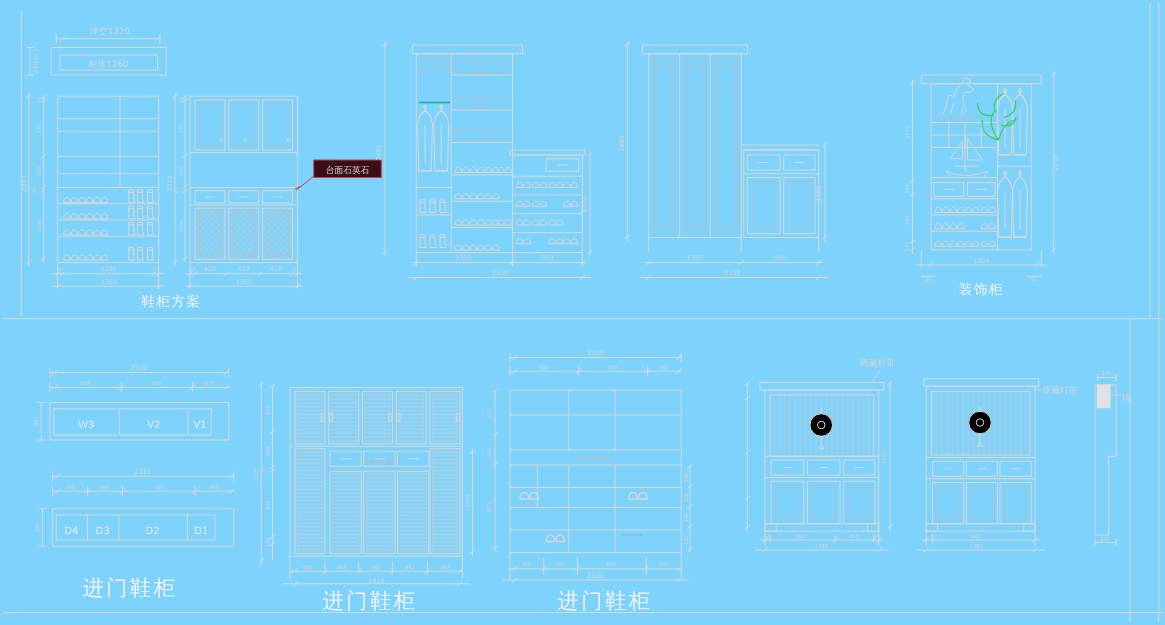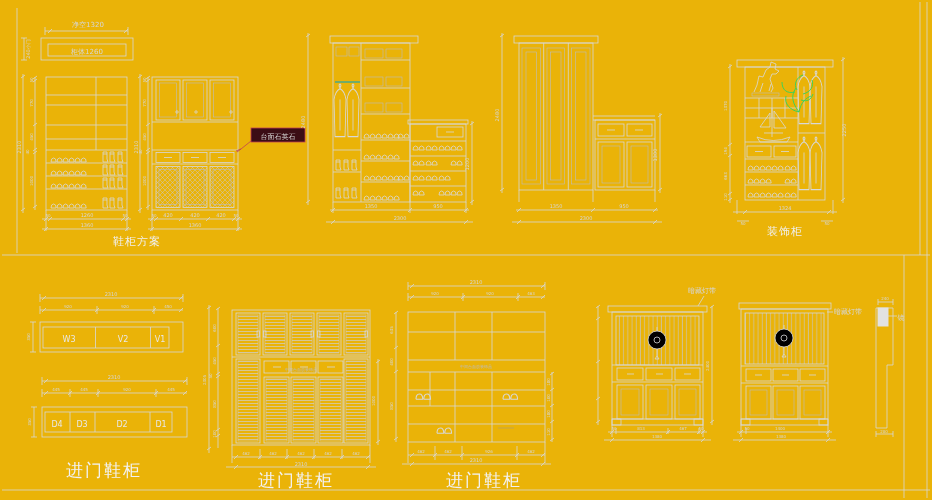--- a/index.html
+++ b/index.html
@@ -1,16 +1,16 @@
 <!DOCTYPE html>
 <html><head>
 <meta charset="utf-8">
 <style>
   html,body{margin:0;padding:0;background:#000;}
-  .canvas{position:relative;width:932px;height:500px;background:#eab308;overflow:hidden;}
+  .canvas{position:relative;width:932px;height:500px;background:#7dd3fc;overflow:hidden;}
   svg{position:absolute;left:0;top:0;}
   svg text{font-family:"DejaVu Sans",sans-serif;fill:#d6d6d6;}
   .ln{stroke:#d8d8d8;stroke-width:0.8;fill:none;}
   .lt{stroke:#bdbdbd;stroke-width:0.6;fill:none;}
   .grn{stroke:#2fd45e;stroke-width:0.9;fill:none;}
   .teal{stroke:#2fa8a0;stroke-width:1.3;fill:none;}
   .red{stroke:#c24052;stroke-width:0.8;fill:none;}
   .dim7{font-size:7px;text-anchor:middle;}
   .dims{font-size:5px;text-anchor:middle;}
   .dimt{font-size:4px;text-anchor:middle;}

